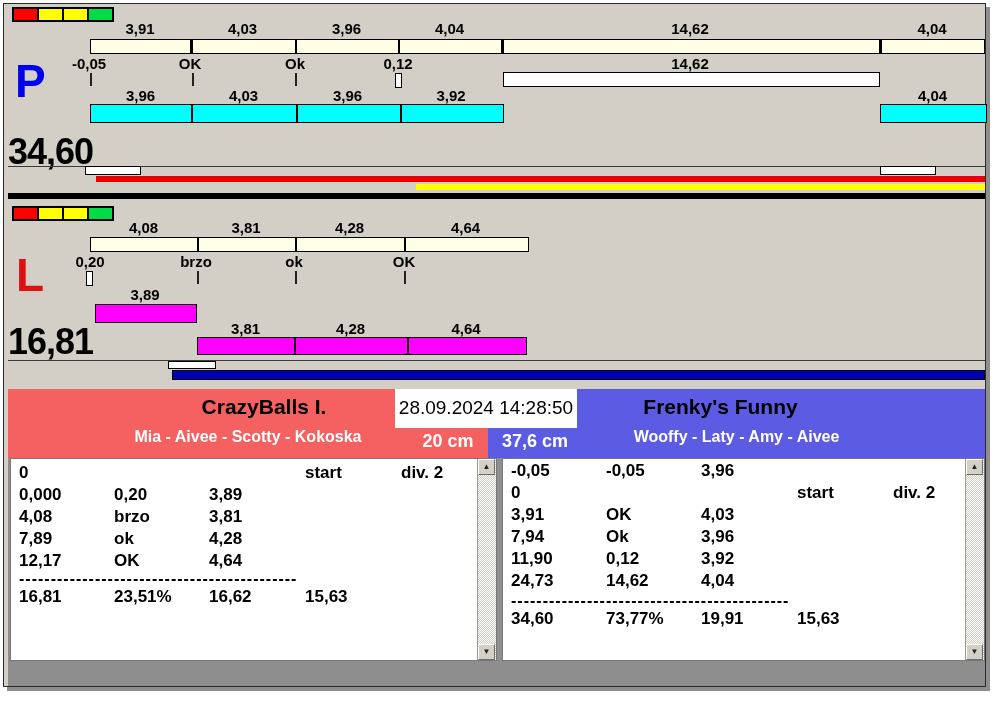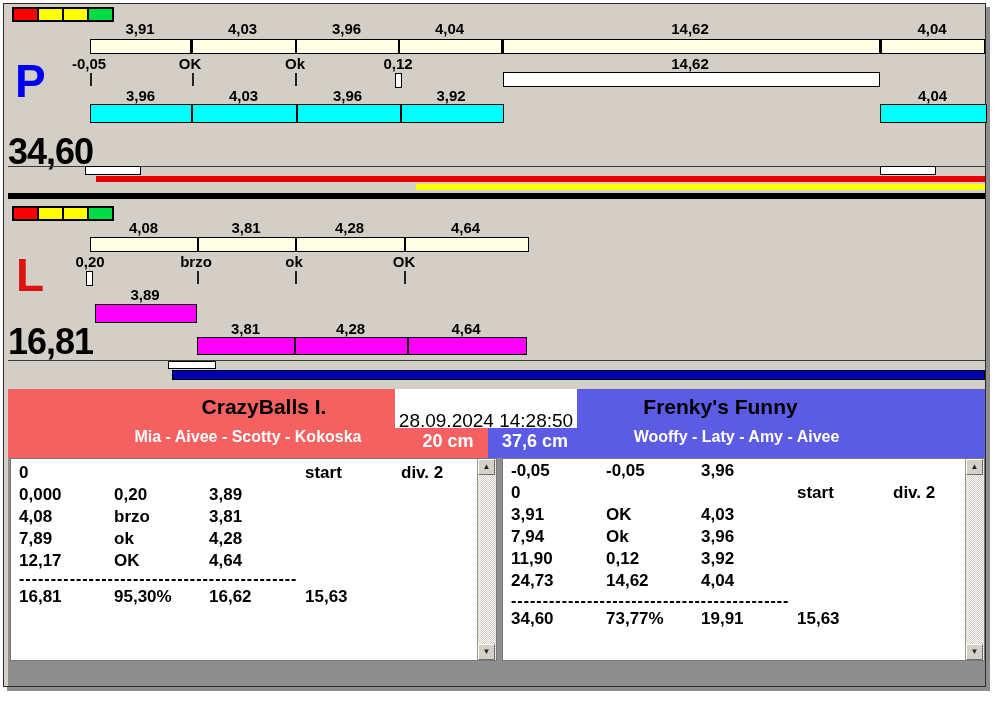--- a/index.html
+++ b/index.html
@@ -23,21 +23,21 @@
   .thinline{position:absolute;height:1px;background:#3a3a3a;}
   .redbar{position:absolute;height:6px;background:#E60000;}
   .yellowbar{position:absolute;height:6px;background:#FFFF00;}
   .bluebar{position:absolute;height:8px;background:#0000B2;border:1px solid #000;}
   .blackdiv{position:absolute;height:6px;background:#000;}
   .graystrip{position:absolute;background:#8E8E8E;}
   .teamblock{position:absolute;height:69px;}
   .red-bg{background:#F56060}.blue-bg{background:#5B5BE3}
   .team-title{position:absolute;font-size:21px;font-weight:bold;color:#000;text-align:center;line-height:24px;}
   .team-dogs{position:absolute;font-size:16px;font-weight:bold;color:#fff;text-align:center;line-height:20px;}
-  .datebox{position:absolute;background:#fff;color:#000;font-size:19px;text-align:center;padding-top:21px;box-sizing:border-box;}
+  .datebox{position:absolute;background:#fff;color:#000;font-size:19px;text-align:center;padding-top:8px;box-sizing:border-box;}
   .cmlabel{position:absolute;color:#fff;font-weight:bold;font-size:18px;text-align:center;line-height:22px;}
   .tablebox{position:absolute;top:458px;height:203px;background:#fff;border:1px solid #777;box-sizing:border-box;}
   .trow{position:absolute;left:0;width:100%;height:22px;font-size:17px;font-weight:bold;color:#000;}
   .trow span{position:absolute;white-space:nowrap;}
   .c0{left:8px}.c1{left:103px}.c2{left:198px}.c3{left:294px}.c4{left:390px}
   .dashsep{position:absolute;left:8px;width:277px;height:9px;overflow:hidden;font-weight:bold;font-size:16px;line-height:8px;letter-spacing:1px;white-space:nowrap;}
   .vscroll{position:absolute;top:0;right:0;bottom:0;width:18px;border-left:1px solid #9a978f;
     background-image:linear-gradient(45deg,#fff 25%,transparent 25%,transparent 75%,#fff 75%),linear-gradient(45deg,#fff 25%,#cfccc4 25%,#cfccc4 75%,#fff 75%);
     background-size:2px 2px;background-position:0 0,1px 1px;}
   .sbtn{position:absolute;left:0;width:17px;height:16px;background:#D4D0C8;border:1px solid;border-color:#fff #6d6d6d #6d6d6d #fff;box-sizing:border-box;text-align:center;cursor:pointer;}
@@ -193,21 +193,21 @@
       <span class="c2">4,28</span>
     </div>
     <div class="trow" style="top:92px">
       <span class="c0">12,17</span>
       <span class="c1">OK</span>
       <span class="c2">4,64</span>
     </div>
     <div class="dashsep" style="top:116px">--------------------------------------------------</div>
     <div class="trow" style="top:128px">
       <span class="c0">16,81</span>
-      <span class="c1">95,30%</span>
+      <span class="c1">23,51%</span>
       <span class="c2">16,62</span>
       <span class="c3">15,63</span>
     </div>
     <div class="vscroll">
       <div class="sbtn up">
           <span class="tri">▲</span>
         </div>
       <div class="sbtn down">
           <span class="tri">▼</span>
         </div>

